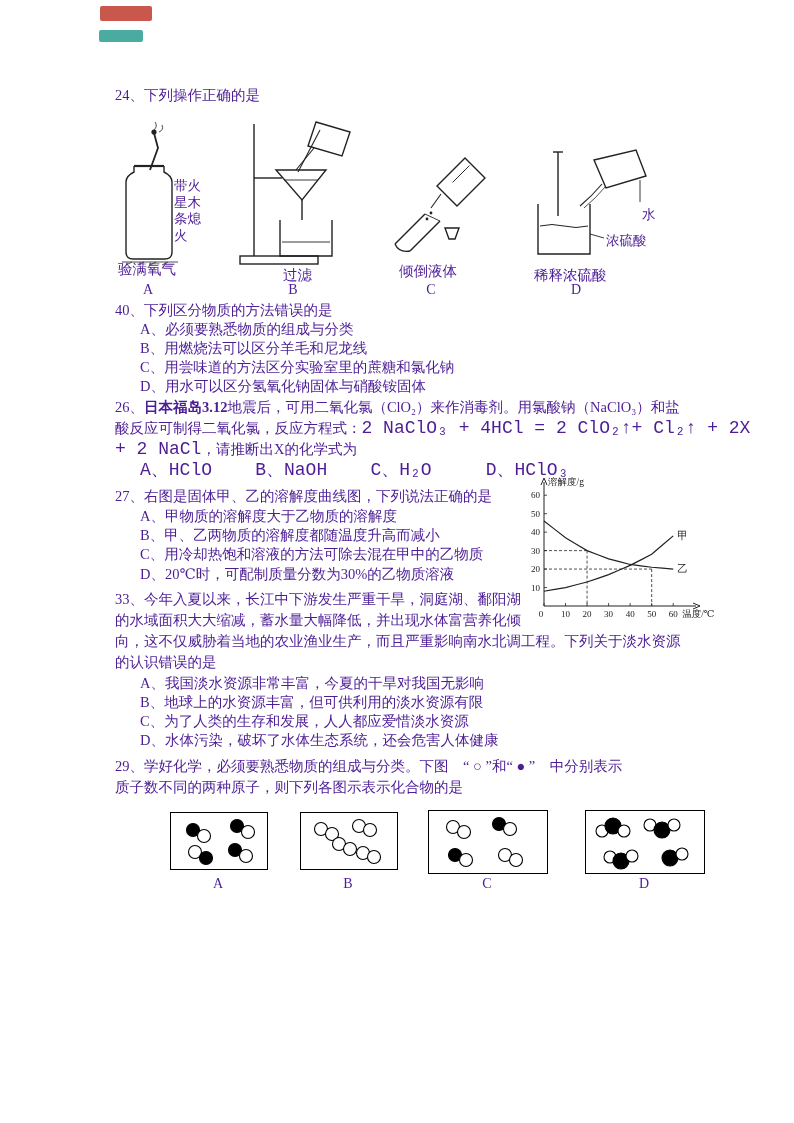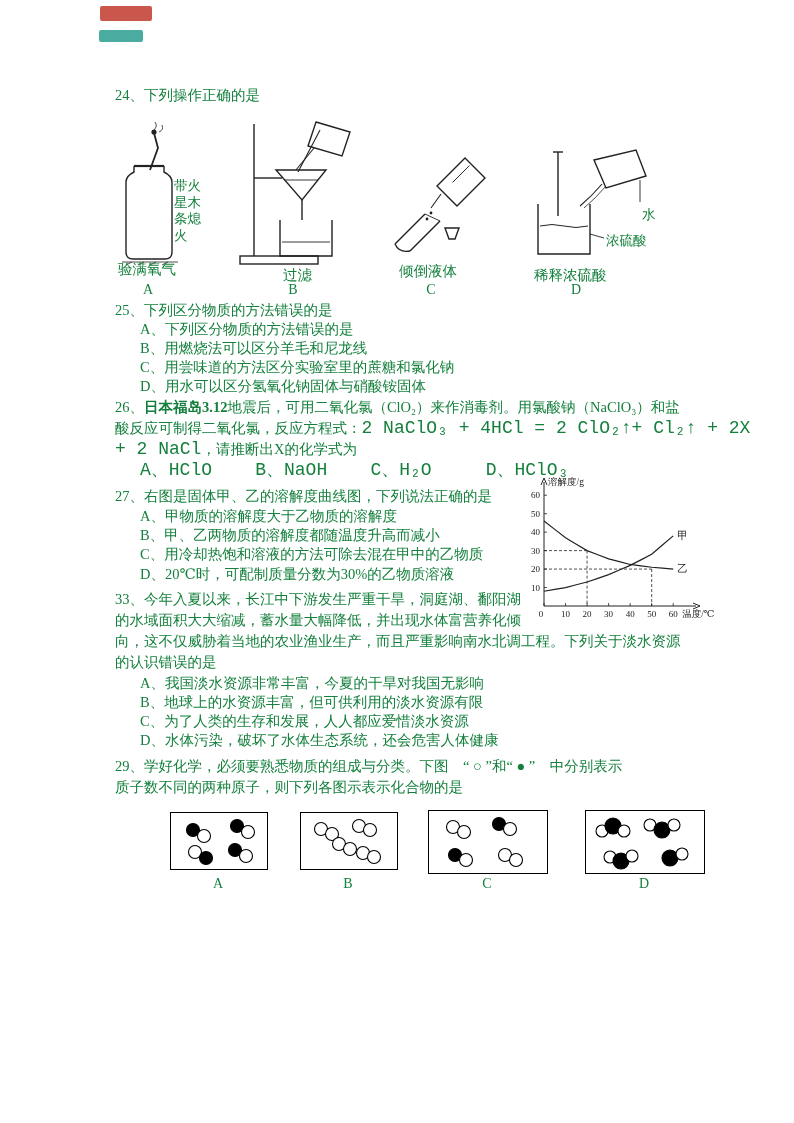--- a/index.html
+++ b/index.html
@@ -1,18 +1,18 @@
 <!DOCTYPE html>
 <html><head>
 <meta charset="utf-8">
 <style>
   html,body{margin:0;padding:0;background:#e8e8e8;}
   .page{
     position:relative;width:794px;height:1123px;margin:0 auto;background:#ffffff;
-    font-family:"Liberation Serif","DejaVu Serif",serif;color:#15803d;overflow:hidden;
+    font-family:"Liberation Serif","DejaVu Serif",serif;color:#4c1d95;overflow:hidden;
   }
   .t{position:absolute;font-size:14.5px;line-height:19px;white-space:pre;}
   .b{font-weight:bold;margin-top:12px;}
   .mono{font-family:"Liberation Mono","DejaVu Sans Mono",monospace;font-size:18px;}
   .letter{position:absolute;font-size:14px;text-align:center;}
   .vtext{
     position:absolute;width:30px;font-size:13.5px;line-height:16.5px;
     word-break:break-all;white-space:normal;
   }
   .mol-box{position:absolute;border:1px solid #000;background:#fff;}
@@ -109,22 +109,22 @@
         <line x1="62" y1="88" x2="76" y2="92" stroke-width="0.9"></line>
         <line x1="112" y1="34" x2="112" y2="56" stroke-width="0.9"></line>
       </g>
     </svg>
     <div class="fig-label" style="left:642px;top:206px">水</div>
     <div class="fig-label" style="left:606px;top:232px">浓硫酸</div>
     <div class="t" style="left:534px;top:266px">稀释浓硫酸</div>
     <div class="letter" style="left:568px;top:282px;width:16px">D</div>
   </div>
 
-  <div class="t" style="left:115px;top:301px">25、下列区分物质的方法错误的是</div>
-  <div class="t" style="left:140px;top:320px">A、下列区分物质的方法错误的是</div>
+  <div class="t" style="left:115px;top:301px">40、下列区分物质的方法错误的是</div>
+  <div class="t" style="left:140px;top:320px">A、必须要熟悉物质的组成与分类</div>
   <div class="t" style="left:140px;top:339px">B、用燃烧法可以区分羊毛和尼龙线</div>
   <div class="t" style="left:140px;top:358px">C、用尝味道的方法区分实验室里的蔗糖和氯化钠</div>
   <div class="t" style="left:140px;top:377px">D、用水可以区分氢氧化钠固体与硝酸铵固体</div>
 
   <div class="t" style="left:115px;top:398px"><span>26、</span><span class="b">日本福岛3.12</span><span>地震后，可用二氧化氯（ClO₂）来作消毒剂。用氯酸钠（NaClO₃）和盐</span></div>
   <div class="t" style="left:115px;top:419px"><span>酸反应可制得二氧化氯，反应方程式：</span><span class="mono">2 NaClO₃ + 4HCl = 2 ClO₂↑+ Cl₂↑ + 2X</span></div>
   <div class="t" style="left:115px;top:440px"><span class="mono">+ 2 NaCl</span><span>，请推断出X的化学式为</span></div>
   <div class="t mono" style="left:140px;top:461px">A、HClO    B、NaOH    C、H₂O     D、HClO₃</div>
 
   <div class="t" style="left:115px;top:487px">27、右图是固体甲、乙的溶解度曲线图，下列说法正确的是</div>

